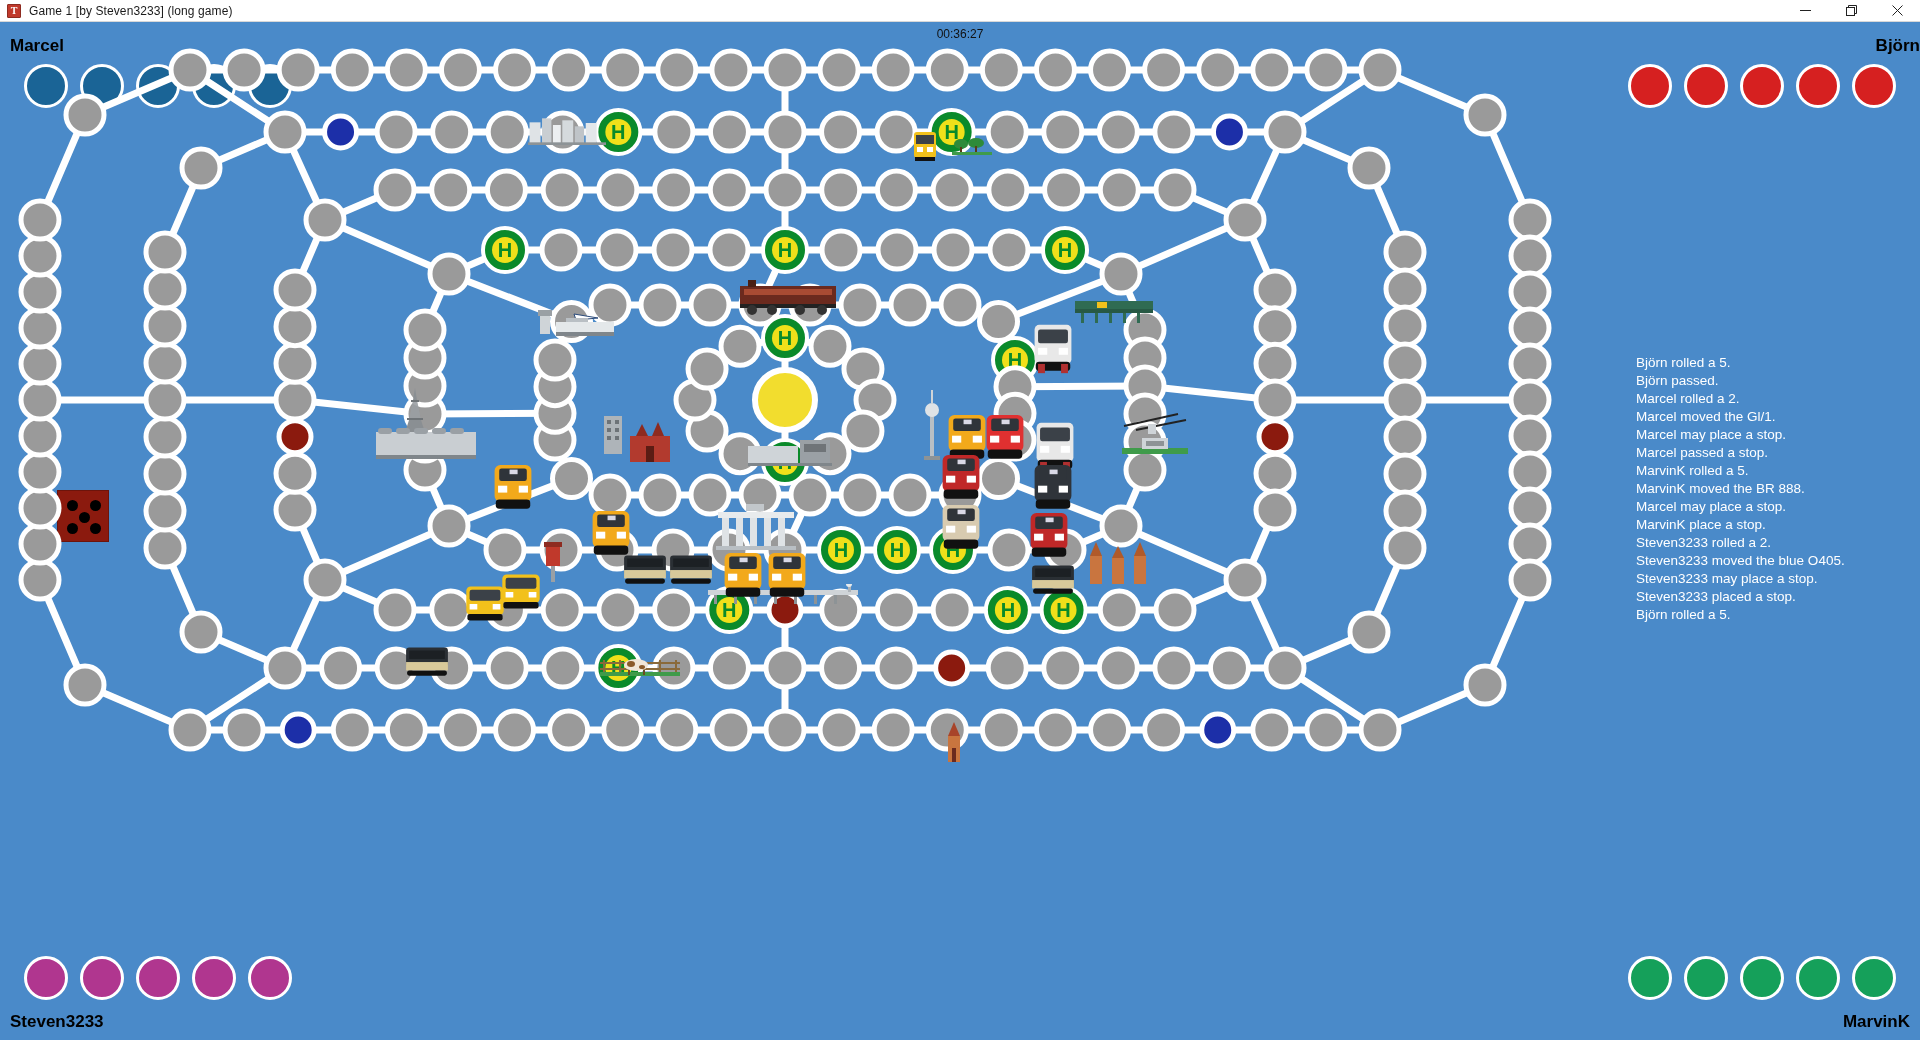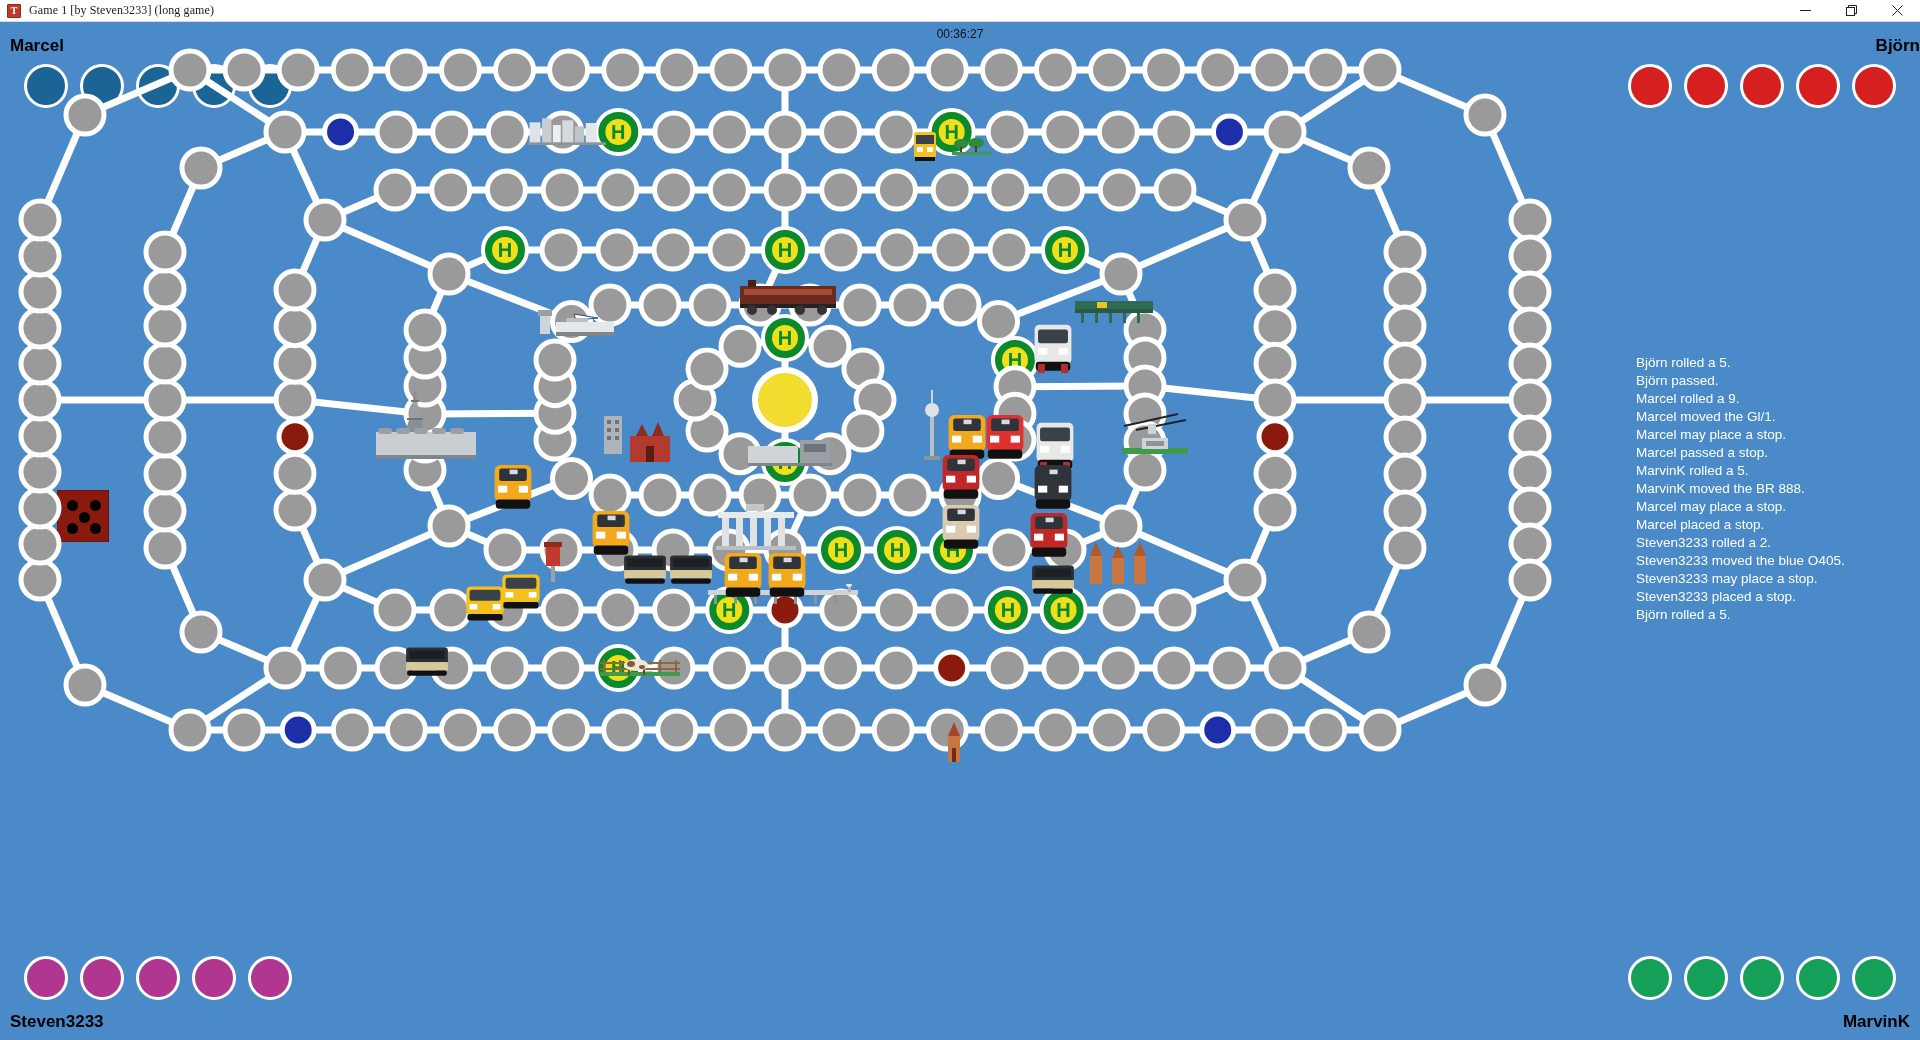--- a/index.html
+++ b/index.html
@@ -10,21 +10,21 @@
     position:absolute; left:0; top:0; width:1920px; height:22px;
     background:#ffffff; border-bottom:1px solid #d8d8d8;
     display:flex; align-items:center;
   }
   #app-icon{
     width:14px;height:14px;margin-left:7px;margin-right:8px;
     background:#c0392b; border:1px solid #8e2b20; border-radius:1px;
     color:#fff; font-size:10px; font-weight:bold; line-height:12px; text-align:center;
     font-family:"Liberation Serif", serif;
   }
-  #title-text{ font-size:12px; color:#1a1a1a; letter-spacing:.1px;font-family:Liberation Serif, serif; }
+  #title-text{ font-size:12px; color:#1a1a1a; letter-spacing:.1px; }
   #win-controls{ margin-left:auto; display:flex; height:22px; }
   .win-btn{
     width:46px;height:22px;display:flex;align-items:center;justify-content:center;
     font-size:12px;color:#222;
   }
   .win-btn svg{ display:block; }
 
   
   #board{
     position:absolute; left:0; top:22px; width:1920px; height:1018px;
@@ -1566,27 +1566,27 @@
           <rect x="2" y="4" width="40" height="18" rx="3" fill="#2a2f34"></rect>
           <rect x="2" y="18" width="40" height="8" fill="#d8c99a"></rect>
           <rect x="5" y="7" width="34" height="8" fill="#1c2024"></rect>
           <rect x="3" y="26" width="38" height="5" rx="2" fill="#111"></rect>
         </svg></div>
     </div>
 
   <div id="log">
       <div class="log-line">Björn rolled a 5.</div>
       <div class="log-line">Björn passed.</div>
-      <div class="log-line">Marcel rolled a 9.</div>
+      <div class="log-line">Marcel rolled a 2.</div>
       <div class="log-line">Marcel moved the Gl/1.</div>
       <div class="log-line">Marcel may place a stop.</div>
       <div class="log-line">Marcel passed a stop.</div>
       <div class="log-line">MarvinK rolled a 5.</div>
       <div class="log-line">MarvinK moved the BR 888.</div>
       <div class="log-line">Marcel may place a stop.</div>
-      <div class="log-line">Marcel placed a stop.</div>
+      <div class="log-line">MarvinK place a stop.</div>
       <div class="log-line">Steven3233 rolled a 2.</div>
       <div class="log-line">Steven3233 moved the blue O405.</div>
       <div class="log-line">Steven3233 may place a stop.</div>
       <div class="log-line">Steven3233 placed a stop.</div>
       <div class="log-line">Björn rolled a 5.</div>
     </div>
 </div>
 
 </body></html>

